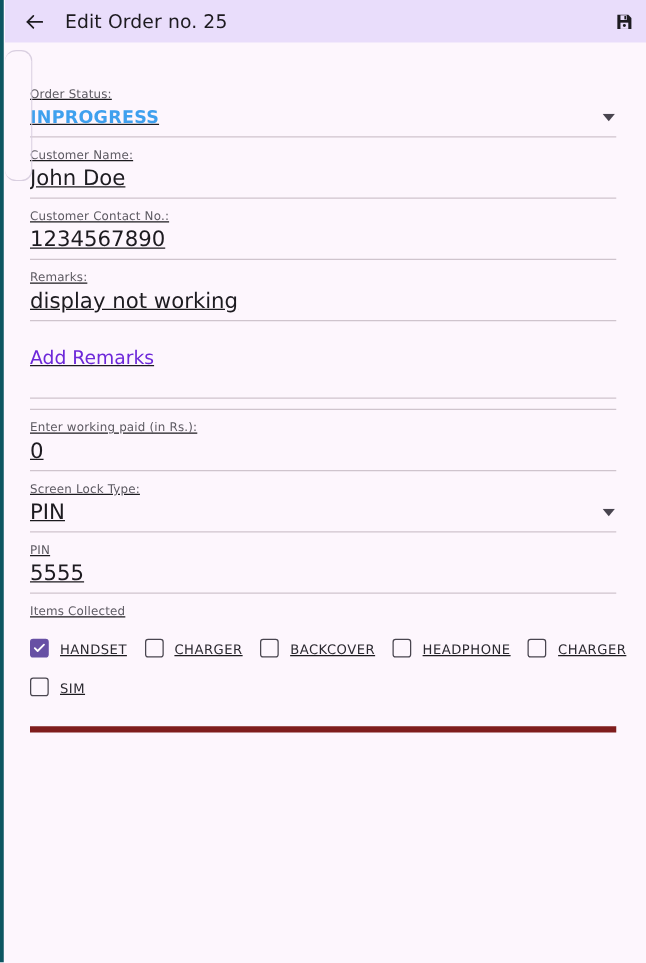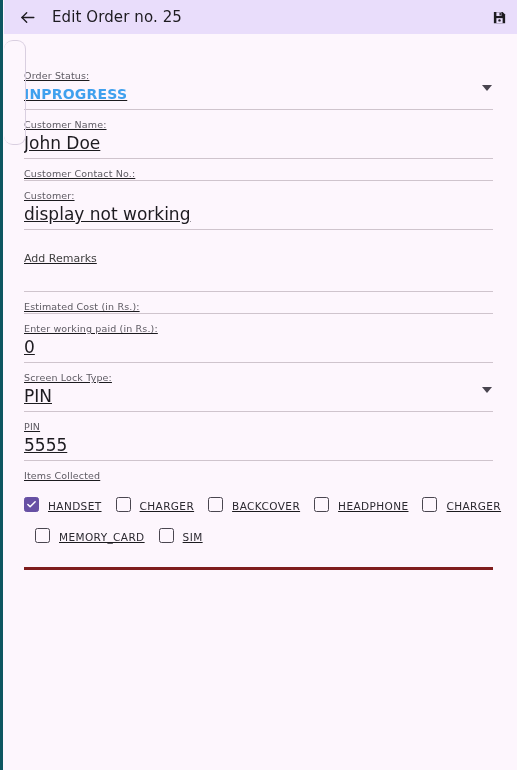--- a/index.html
+++ b/index.html
@@ -83,20 +83,21 @@
     padding-top: 8px;
   }
   .field-label {
     font-size: 9.5px;
     color: #5d5a62;
     line-height: 13px;
     letter-spacing: 0.15px;
   }
   .field-value-row {
     display: flex;
+    align-items: center;
   }
   .field-value {
     font-size: 17px;
     color: #1d1b20;
     line-height: 24px;
     padding-bottom: 3px;
     flex: 1;
     white-space: nowrap;
     overflow: hidden;
   }
@@ -116,31 +117,31 @@
   .dropdown-arrow svg { display: block; }
 
   
   #remarks-field {
     margin: 0 24px;
     border-bottom: 1px solid #cfc4cd;
     height: 62px;
     padding-top: 20px;
   }
   #remarks-placeholder {
-    font-size: 11px;
-    color: #404040;
+    font-size: 15px;
+    color: #6d28d9;
     line-height: 18px;
   }
   .gap-small { height: 9px; }
 
   
   #items-section {
     margin: 0 24px;
     padding-top: 8px;
-    border-bottom: 3px solid #7f1d1d;
+    border-bottom: 5px solid #7f1d1d;
     padding-bottom: 16px;
   }
   #items-label {
     font-size: 9.5px;
     color: #5d5a62;
     line-height: 14px;
     letter-spacing: 0.15px;
     margin-bottom: 6px;
   }
   .checkbox-row {
@@ -225,36 +226,38 @@
 
   <div class="field">
     <div class="field-label">Customer Name:</div>
     <div class="field-value-row">
       <div class="field-value">John Doe</div>
     </div>
   </div>
 
   <div class="field">
     <div class="field-label">Customer Contact No.:</div>
-  </div>
-
-
-  <div class="field">
-    <div class="field-label">Customer:</div>
+    <div class="field-value-row">
+      <div class="field-value">1234567890</div>
+    </div>
+  </div>
+
+
+  <div class="field">
+    <div class="field-label">Remarks:</div>
     <div class="field-value-row">
       <div class="field-value">display not working</div>
     </div>
   </div>
 
   <div id="remarks-field">
     <div id="remarks-placeholder">Add Remarks</div>
   </div>
 
   <div class="field">
-    <div class="field-label">Estimated Cost (in Rs.):</div>
   </div>
 
   <div class="field">
     <div class="field-label">Enter working paid (in Rs.):</div>
     <div class="field-value-row">
       <div class="field-value">0</div>
     </div>
   </div>
 
   <div class="field">
@@ -299,24 +302,20 @@
         <div class="checkbox-item">
           <span class="cbx unchecked"></span>
           <span class="checkbox-label">HEADPHONE</span>
         </div>
         <div class="checkbox-item">
           <span class="cbx unchecked"></span>
           <span class="checkbox-label">CHARGER</span>
         </div>
       </div>
     <div class="checkbox-row" id="items-row-2">
-        <div class="checkbox-item" id="row2-indent">
-          <span class="cbx unchecked"></span>
-          <span class="checkbox-label">MEMORY_CARD</span>
-        </div>
         <div class="checkbox-item">
           <span class="cbx unchecked"></span>
           <span class="checkbox-label">SIM</span>
         </div>
       </div>
   </div>
 
 </div>
 
 </body></html>

